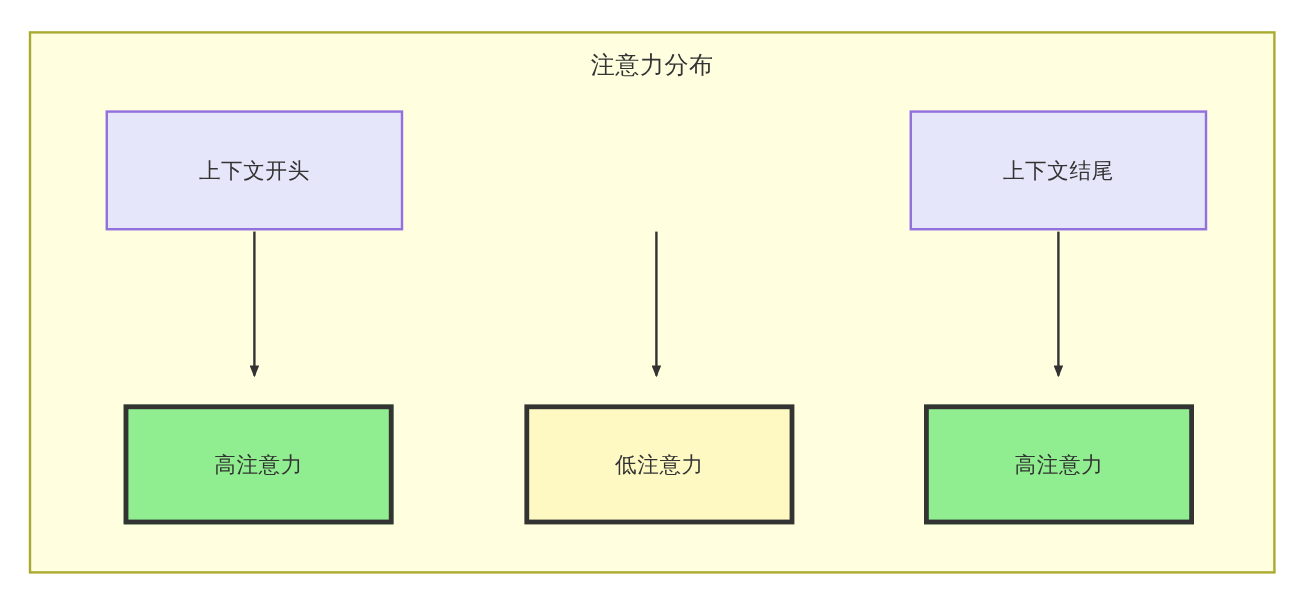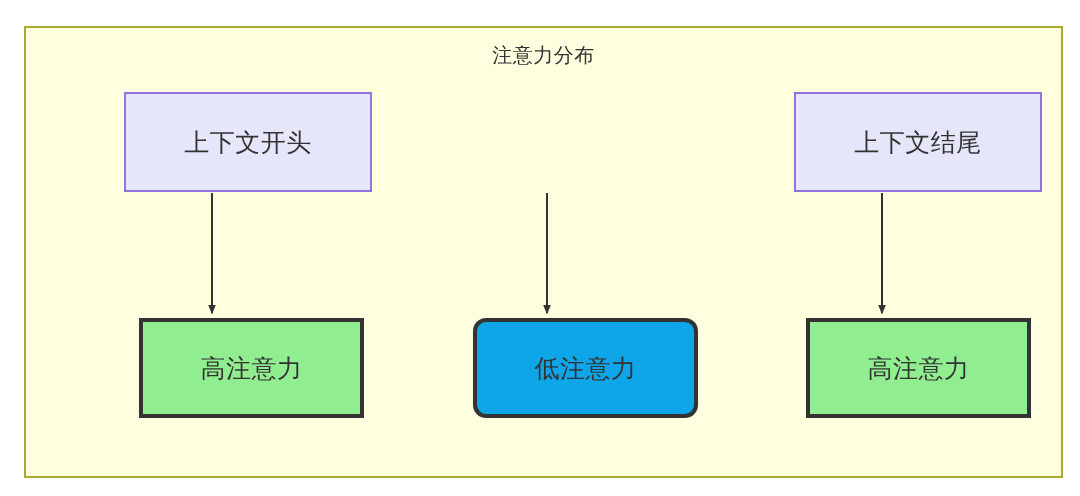--- a/index.html
+++ b/index.html
@@ -45,43 +45,42 @@
     line-height: 26px;
   }
 
   
   .node {
     position: absolute;
     box-sizing: border-box;
     display: flex;
     align-items: center;
     justify-content: center;
-    font-size: 25px;
+    font-size: 18px;
     color: #333333;
     letter-spacing: 0.5px;
-    margin-left: 36px;
   }
 
   .node.context {
     background: #e6e6fa;
     border: 2px solid #9370db;
     width: 248px;
     height: 100px;
     top: 92px;
   }
 
   .node.attn {
     width: 225px;
     height: 100px;
-    top: 318px;
+    top: 337px;
     border: 4px solid #333333;
   }
 
   .node.attn.high { background: #90ee90; }
-  .node.attn.low  { background: #0ea5e9; border-radius: 13px; }
+  .node.attn.low  { background: #fef9c3; }
 
   
   .col1.context { left: 88px; }
   .col2.context { left: 424px; }
   .col3.context { left: 758px; font-family: Liberation Serif, serif; }
 
   .col1.attn { left: 103px; }
   .col2.attn { left: 437px; }
   .col3.attn { left: 770px; }
 

